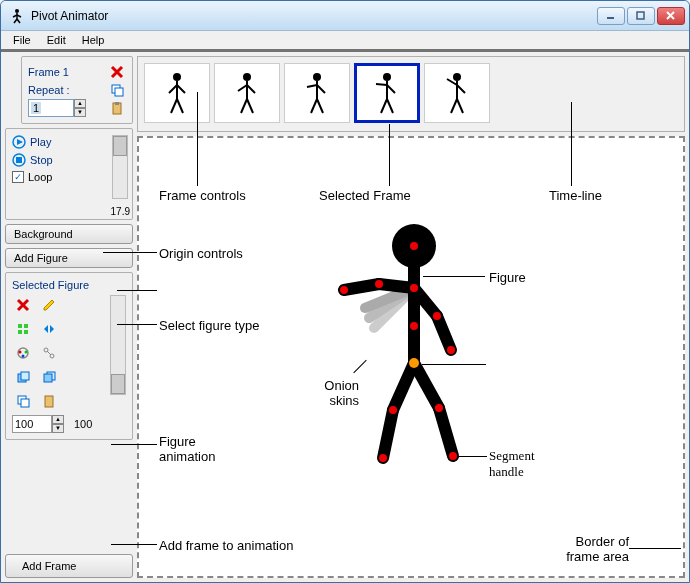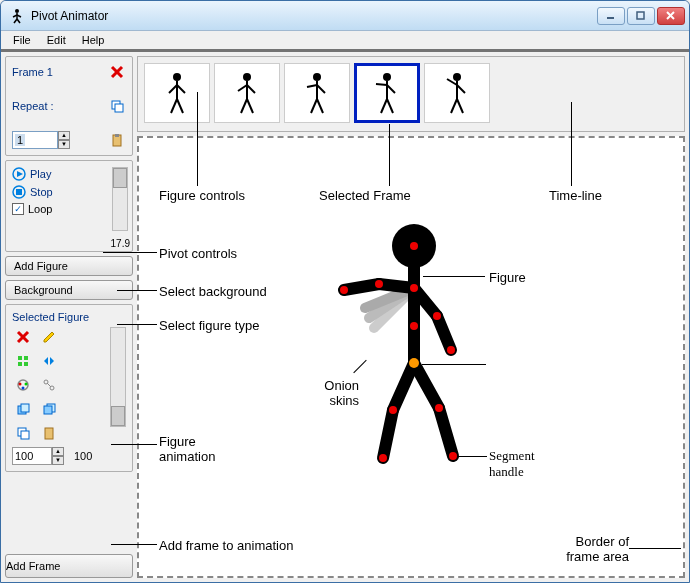--- a/index.html
+++ b/index.html
@@ -56,21 +56,21 @@
     gap: 4px;
   }
   
   .panel {
     border: 1px solid #b0b0b0;
     background: #f0f0f0;
     padding: 6px;
     border-radius: 2px;
   }
   
-  .frame-panel { display: flex; flex-direction: column; gap: 16px; }
+  .frame-panel { display: flex; flex-direction: column; gap: 0; margin-left: 16px; }
   .frame-panel .row { display: flex; align-items: center; justify-content: space-between; }
   .frame-panel .label { color: #003080; }
   .iconbtn {
     width: 18px; height: 18px;
     display: flex; align-items: center; justify-content: center;
     cursor: pointer;
   }
   .repeat-input {
     width: 46px; height: 18px;
     border: 1px solid #7a9fc4;
@@ -277,22 +277,22 @@
         <div class="playrow">
           <span class="checkbox">✓</span>
           <span>Loop</span>
         </div>
         <div class="vscroll">
             <div class="thumb"></div>
           </div>
         <span class="fps">17.9</span>
       </div>
 
+      <div class="bigbtn">Background</div>
       <div class="bigbtn">Add Figure</div>
-      <div class="bigbtn">Background</div>
 
       <div class="panel figure-panel" style="position:relative;">
         <div class="title">Selected Figure</div>
         <div style="display:flex; gap:18px;">
           <div>
             <div class="grid">
               <div class="tool">
                   <svg width="14" height="14">
                     <line x1="2" y1="2" x2="12" y2="12" stroke="#d00" stroke-width="3"></line>
                     <line x1="12" y1="2" x2="2" y2="12" stroke="#d00" stroke-width="3"></line>
@@ -372,21 +372,21 @@
               </div>
               <span style="margin-left:6px;">100</span>
             </div>
           </div>
           <div class="fig-vscroll">
               <div class="thumb"></div>
             </div>
         </div>
       </div>
 
-      <div class="bigbtn addframe-btn" style="padding:5px 0;">Add Frame</div>
+      <div class="bigbtn addframe-btn" style="padding:5px 16px;">Add Frame</div>
 
     </div>
 
     <div class="main">
 
       <div class="timeline">
         <div class="frame-thumb">
           <svg viewBox="0 0 30 44">
               <circle cx="15" cy="6" r="4" fill="#000"></circle>
               <line x1="15" y1="10" x2="15" y2="28" stroke="#000" stroke-width="2"></line>
@@ -433,33 +433,32 @@
               <line x1="15" y1="14" x2="5" y2="8" stroke="#000" stroke-width="2"></line>
               <line x1="15" y1="14" x2="23" y2="22" stroke="#000" stroke-width="2"></line>
               <line x1="15" y1="28" x2="9" y2="42" stroke="#000" stroke-width="2"></line>
               <line x1="15" y1="28" x2="21" y2="42" stroke="#000" stroke-width="2"></line>
             </svg>
         </div>
       </div>
 
       <div class="canvas">
 
-        <div class="annotation" style="left:20px; top:50px;">Figure controls</div>
+        <div class="annotation" style="left:20px; top:50px;">Frame controls</div>
         <div class="annotation-vline" style="left:58px; top:-46px; height:94px;"></div>
 
         <div class="annotation" style="left:180px; top:50px;">Selected Frame</div>
         <div class="annotation-vline" style="left:250px; top:-14px; height:62px;"></div>
 
         <div class="annotation" style="left:410px; top:50px;">Time-line</div>
         <div class="annotation-vline" style="left:432px; top:-36px; height:84px;"></div>
 
-        <div class="annotation" style="left:20px; top:108px;">Pivot controls</div>
+        <div class="annotation" style="left:20px; top:108px;">Origin controls</div>
         <div class="annotation-line" style="left:-36px; top:114px; width:54px;"></div>
 
-        <div class="annotation" style="left:20px; top:146px;">Select background</div>
         <div class="annotation-line" style="left:-22px; top:152px; width:40px;"></div>
 
         <div class="annotation" style="left:20px; top:180px;">Select figure type</div>
         <div class="annotation-line" style="left:-22px; top:186px; width:40px;"></div>
 
         <div class="annotation" style="left:20px; top:296px; width:60px; white-space:normal;">Figure animation</div>
         <div class="annotation-line" style="left:-28px; top:306px; width:46px;"></div>
 
         <div class="annotation" style="left:20px; top:400px;">Add frame to animation</div>
         <div class="annotation-line" style="left:-28px; top:406px; width:46px;"></div>

